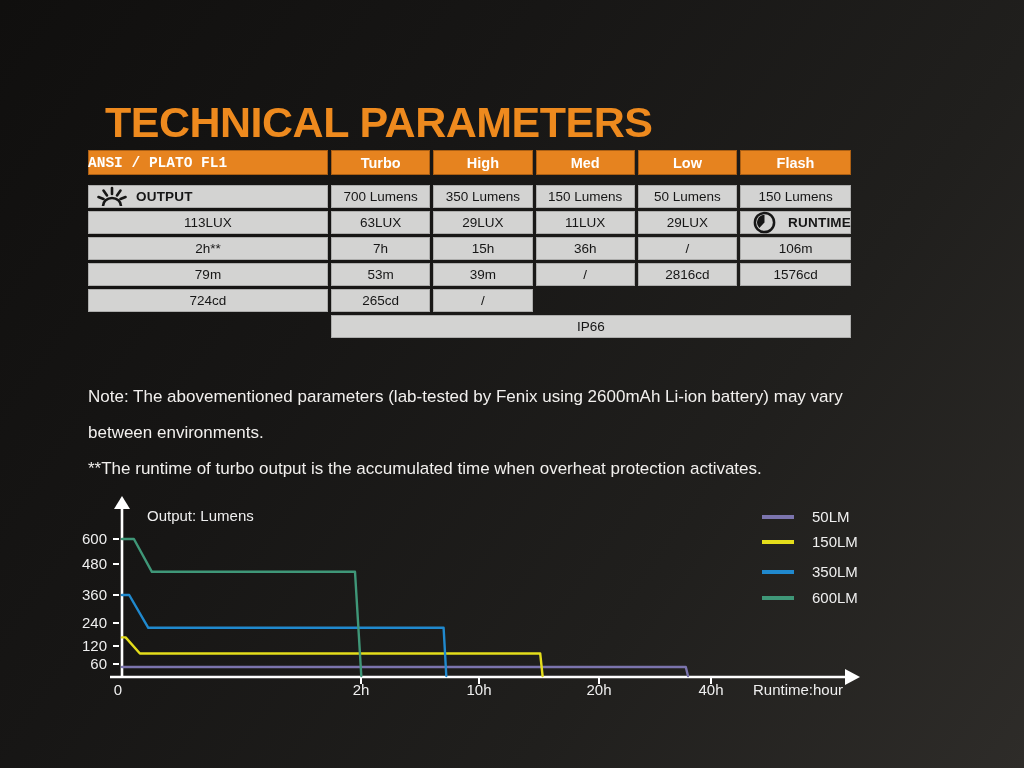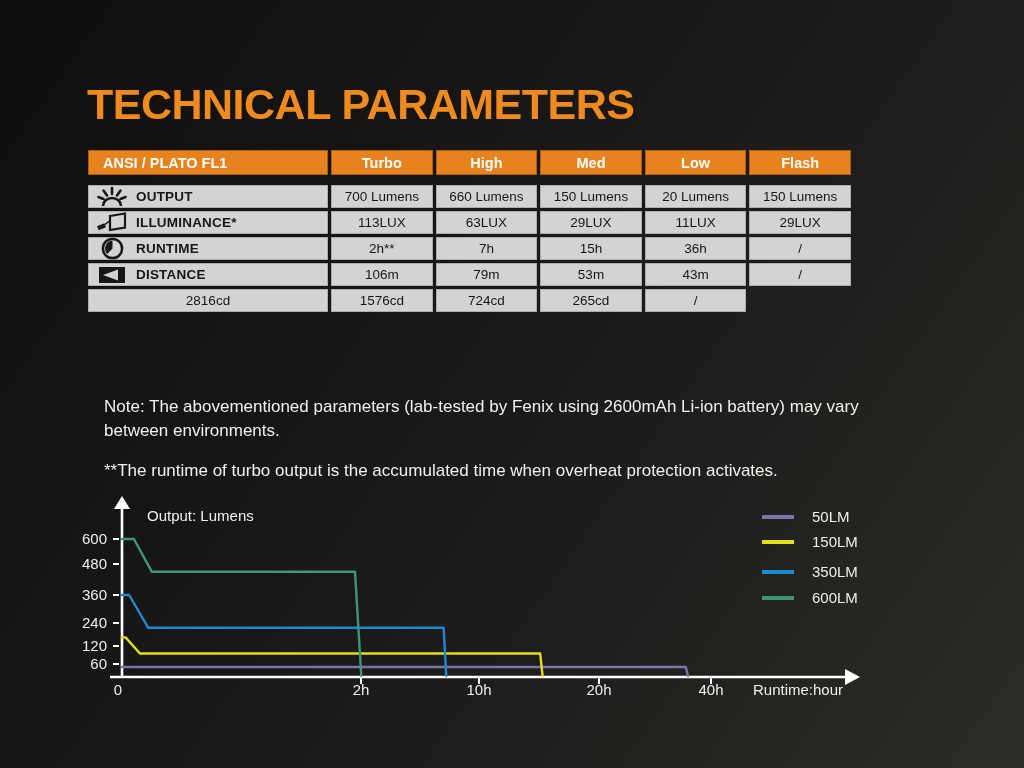--- a/index.html
+++ b/index.html
@@ -2,49 +2,49 @@
 <html><head>
 <meta charset="utf-8">
 <style>
   html,body{margin:0;padding:0;}
   body{
     width:1024px;height:768px;position:relative;overflow:hidden;
     background:linear-gradient(125deg,#100f0e 0%,#171615 35%,#201f1d 68%,#2e2c29 100%);
     font-family:"Liberation Sans",sans-serif;
   }
   .title{
-    position:absolute;left:87px;top:80px;margin:0;
+    position:absolute;left:87px;top:80px;margin:18px;
     font-size:43px;font-weight:800;letter-spacing:-0.5px;color:#ee8a1e;
   }
   
   .tablewrap{position:absolute;left:88px;top:150px;width:763px;}
   .grid{
     display:grid;
     grid-template-columns:240px repeat(5,1fr);
     grid-template-rows:25px 4px repeat(7,23px);
     gap:3px;
   }
   .hcell{
     background:#e6831f;color:#ffffff;font-weight:700;font-size:14.5px;
     display:flex;align-items:center;justify-content:center;
     box-shadow:inset 0 0 0 1px rgba(60,30,0,.35);
   }
-  .hcell.first{justify-content:flex-start;padding-left:15px;}
+  .hcell.first{justify-content:flex-start;font-family:Liberation Mono, monospace;}
   .spacer{grid-column:1 / -1;}
   .cell{
     background:#d3d3d2;color:#161616;font-size:13.5px;
     display:flex;align-items:center;justify-content:center;
     box-shadow:inset 0 0 0 1px rgba(0,0,0,.18);
   }
   .cell.label{justify-content:flex-start;font-weight:700;letter-spacing:.2px;font-size:13.5px;}
   .cell.merged{grid-column:2 / -1;}
   .icon{width:48px;display:flex;align-items:center;justify-content:center;flex:0 0 48px;}
   
   .notes{position:absolute;left:88px;top:379px;width:800px;color:#f2f0ee;font-size:17px;}
-  .notes p{margin:16px;line-height:24px;}
+  .notes p{margin:0;line-height:36px;}
   
   #chart{position:absolute;left:0;top:495px;}
   #chart text{font-family:"Liberation Sans",sans-serif;fill:#efefef;font-size:15px;}
 </style>
 </head>
 <body>
 
 <div class="page">
 
   <h1 class="title">TECHNICAL PARAMETERS</h1>
@@ -67,72 +67,54 @@
                 <line x1="23.5" y1="4.5" x2="20" y2="9.5"></line>
                 <line x1="1.5" y1="11" x2="6.5" y2="13"></line>
                 <line x1="28.5" y1="11" x2="23.5" y2="13"></line>
               </g>
               <path d="M6,20 a9,8 0 0 1 18,0" fill="none" stroke="#161616" stroke-width="2.6"></path>
             </svg>
           </span>
           <span>OUTPUT</span>
         </div>
         <div class="cell">700 Lumens</div>
-        <div class="cell">660 Lumens</div>
+        <div class="cell">350 Lumens</div>
         <div class="cell">150 Lumens</div>
-        <div class="cell">20 Lumens</div>
+        <div class="cell">50 Lumens</div>
         <div class="cell">150 Lumens</div>
-        <div class="cell label">
-          <span class="icon">
-            <svg width="30" height="22" viewBox="0 0 30 22">
-              <polygon points="13,4 28,1.5 28,15.5 13,18" fill="none" stroke="#161616" stroke-width="2.2"></polygon>
-              <rect x="0.5" y="12.5" width="8" height="4.5" transform="rotate(-22 4.5 14.7)" fill="#161616"></rect>
-              <line x1="8" y1="12.5" x2="13" y2="8.5" stroke="#161616" stroke-width="1.6"></line>
-            </svg>
-          </span>
-          <span>ILLUMINANCE*</span>
-        </div>
         <div class="cell">113LUX</div>
         <div class="cell">63LUX</div>
         <div class="cell">29LUX</div>
         <div class="cell">11LUX</div>
         <div class="cell">29LUX</div>
         <div class="cell label">
           <span class="icon">
             <svg width="25" height="25" viewBox="0 0 25 25">
               <circle cx="12.5" cy="12.5" r="9.6" fill="none" stroke="#161616" stroke-width="2.5"></circle>
               <path d="M12.5,12.5 L12.5,4.8 A7.7,7.7 0 0 0 7.3,17.9 Z" fill="#161616"></path>
             </svg>
           </span>
           <span>RUNTIME</span>
         </div>
         <div class="cell">2h**</div>
         <div class="cell">7h</div>
         <div class="cell">15h</div>
         <div class="cell">36h</div>
         <div class="cell">/</div>
-        <div class="cell label">
-          <span class="icon">
-            <svg width="30" height="20" viewBox="0 0 30 20">
-              <rect x="2" y="2" width="26" height="16" fill="#161616"></rect>
-              <polygon points="21,4.5 21,15.5 6,10" fill="#d3d3d2"></polygon>
-            </svg>
-          </span>
-          <span>DISTANCE</span>
-        </div>
         <div class="cell">106m</div>
         <div class="cell">79m</div>
         <div class="cell">53m</div>
-        <div class="cell">43m</div>
+        <div class="cell">39m</div>
         <div class="cell">/</div>
         <div class="cell">2816cd</div>
         <div class="cell">1576cd</div>
         <div class="cell">724cd</div>
         <div class="cell">265cd</div>
         <div class="cell">/</div>
+        <div class="cell merged">IP66</div>
       </div>
   </div>
 
   <div class="notes">
     <p>Note: The abovementioned parameters (lab-tested by Fenix using 2600mAh Li-ion battery) may vary between environments.</p>
     <p>**The runtime of turbo output is the accumulated time when overheat protection activates.</p>
   </div>
 
   <svg id="chart" width="1024" height="225" viewBox="0 0 1024 225">
       <g stroke="#ffffff" stroke-width="2.6">

